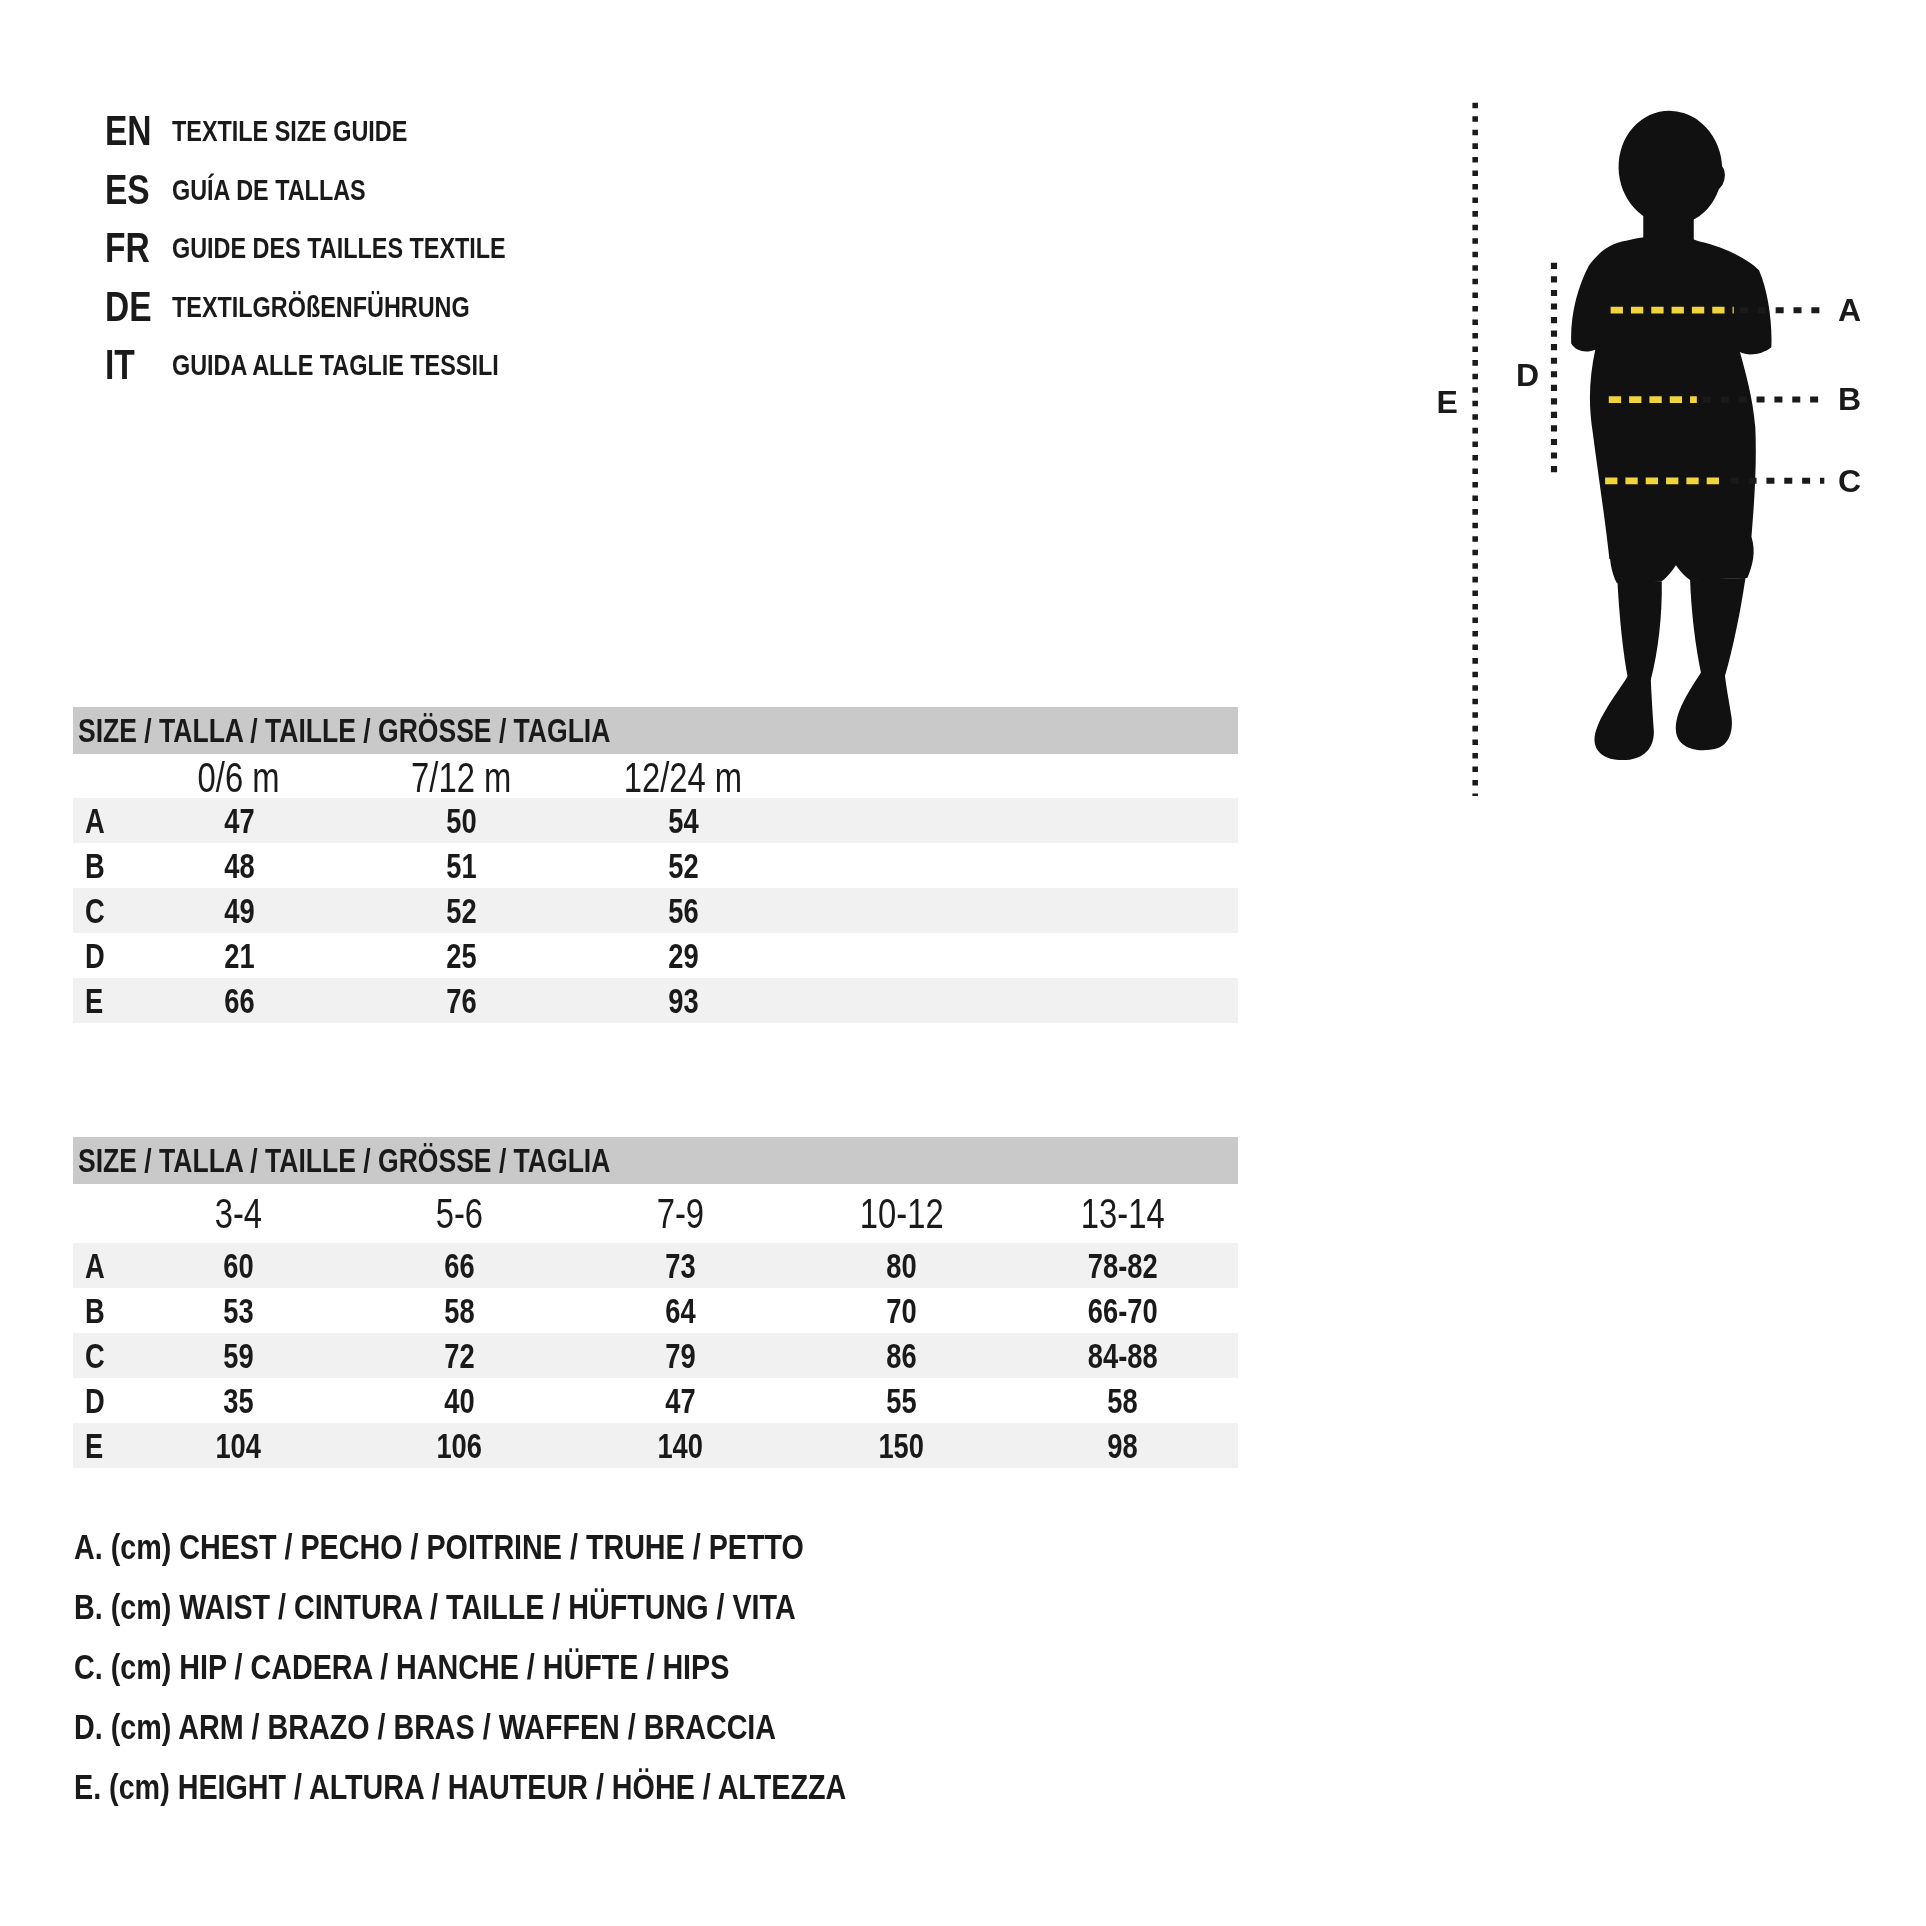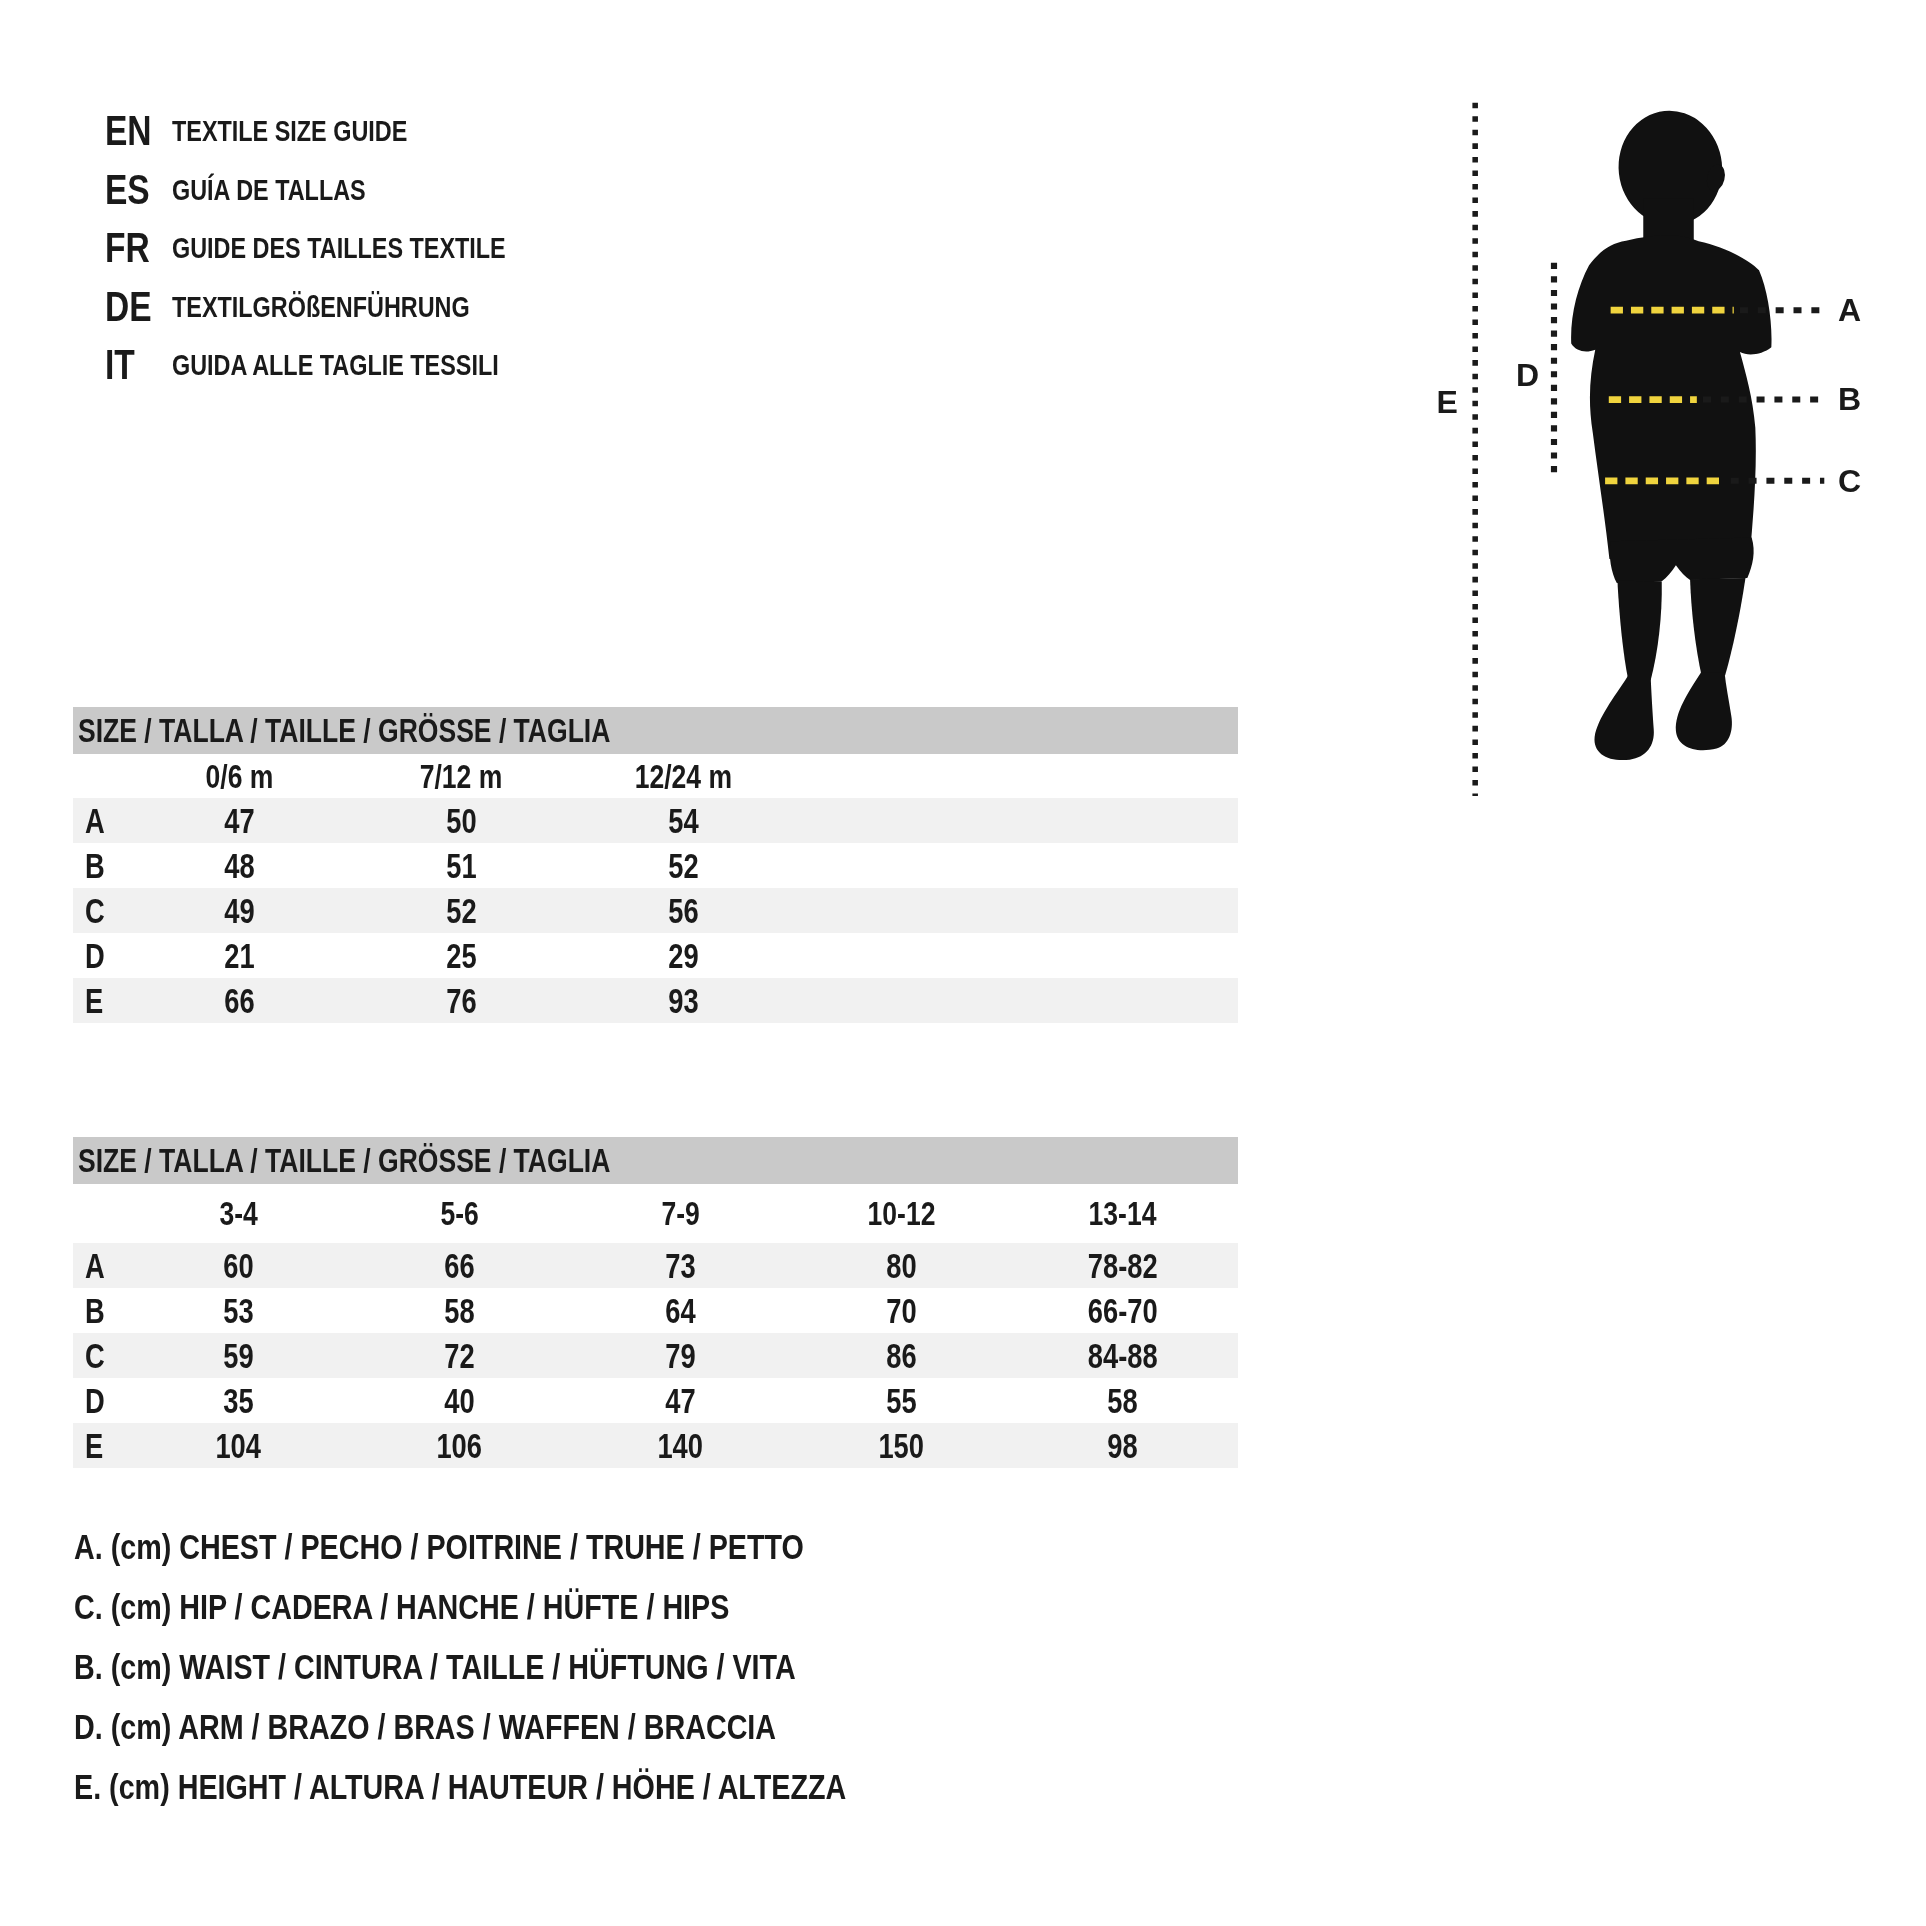--- a/index.html
+++ b/index.html
@@ -19,21 +19,21 @@
   .sec-heading { position:absolute; left:74px; font-size:36px; font-weight:bold; line-height:38px; }
 
   
   .size-table { position:absolute; left:73px; width:1165px; }
   .size-bar {
     height:47px; background:#c9c9c9; font-size:34px; font-weight:bold;
     line-height:47px; padding-left:5px; box-sizing:border-box;
   }
   .grid-b { display:grid; grid-template-columns:55px 222px 222px 222px; }
   .grid-c { display:grid; grid-template-columns:55px 221px 221px 221px 221px 221px; }
-  .colhead-row { height:44px; font-size:34px; font-weight:bold; align-items:center; }
+  .colhead-row { height:44px; font-size:42px; font-weight:normal; align-items:center; }
   .colhead-row.tall { height:59px; }
   .trow { height:45px; font-size:35px; font-weight:bold; align-items:center; }
   .band { background:#f1f1f1; }
   .cell-letter { padding-left:12.3px; text-align:left; }
   .cell-val { text-align:center; }
 
   
   .legend { position:absolute; left:74px; top:1517px; }
   .legend-line { font-size:35px; font-weight:bold; line-height:60px; white-space:nowrap; }
 
@@ -222,20 +222,20 @@
       <div class="cell-val"><span class="cxc">104</span></div>
       <div class="cell-val"><span class="cxc">106</span></div>
       <div class="cell-val"><span class="cxc">140</span></div>
       <div class="cell-val"><span class="cxc">150</span></div>
       <div class="cell-val"><span class="cxc">98</span></div>
     </div>
   </div>
 
   <div class="legend">
     <div class="legend-line"><span class="cx" style="transform:scaleX(0.82)">A. (cm) CHEST / PECHO / POITRINE / TRUHE / PETTO</span></div>
+    <div class="legend-line"><span class="cx" style="transform:scaleX(0.82)">B. (cm) WAIST / CINTURA / TAILLE / HÜFTUNG / VITA</span></div>
     <div class="legend-line"><span class="cx" style="transform:scaleX(0.82)">C. (cm) HIP / CADERA / HANCHE / HÜFTE / HIPS</span></div>
-    <div class="legend-line"><span class="cx" style="transform:scaleX(0.82)">B. (cm) WAIST / CINTURA / TAILLE / HÜFTUNG / VITA</span></div>
     <div class="legend-line"><span class="cx" style="transform:scaleX(0.82)">D. (cm) ARM / BRAZO / BRAS / WAFFEN / BRACCIA</span></div>
     <div class="legend-line"><span class="cx" style="transform:scaleX(0.82)">E. (cm) HEIGHT / ALTURA / HAUTEUR / HÖHE / ALTEZZA</span></div>
   </div>
 
 </div>
 
 
 </body></html>

